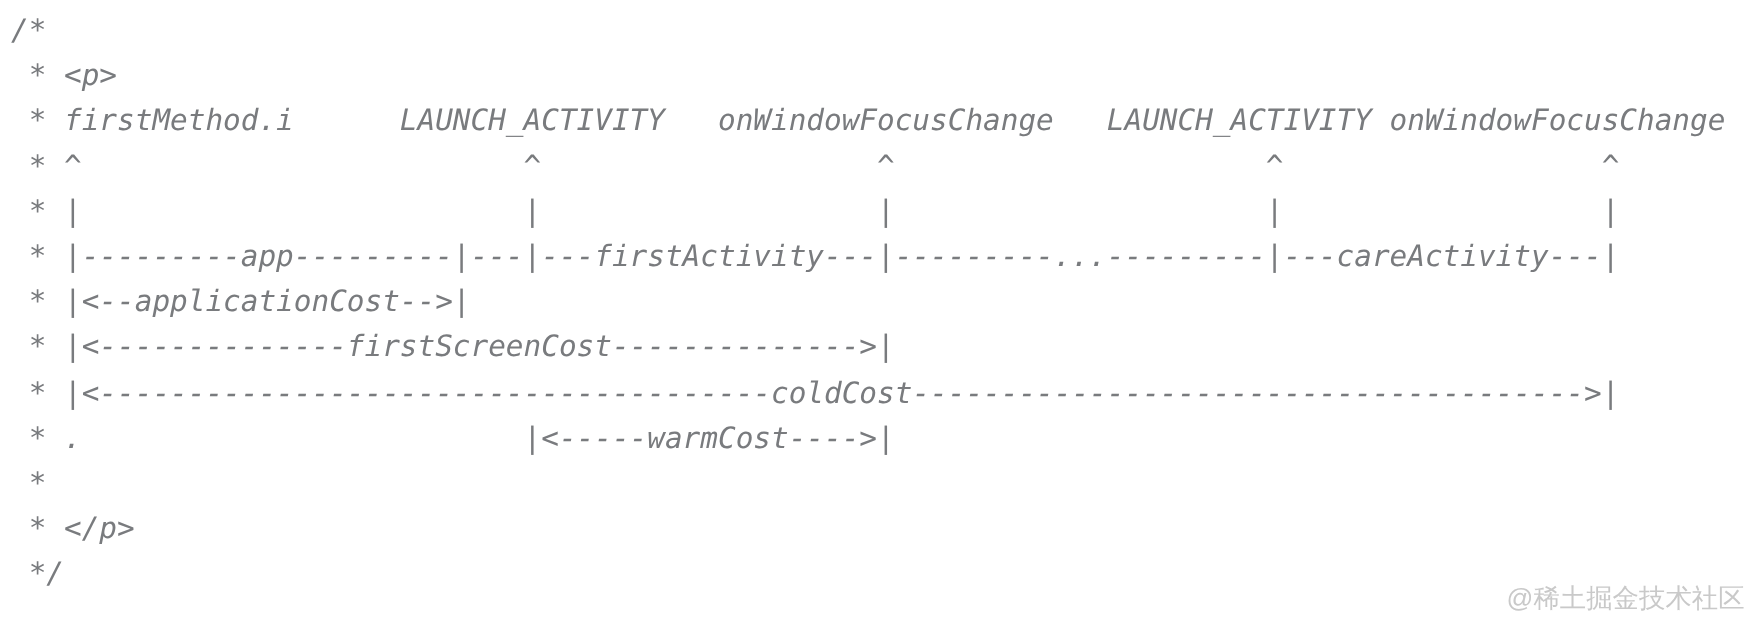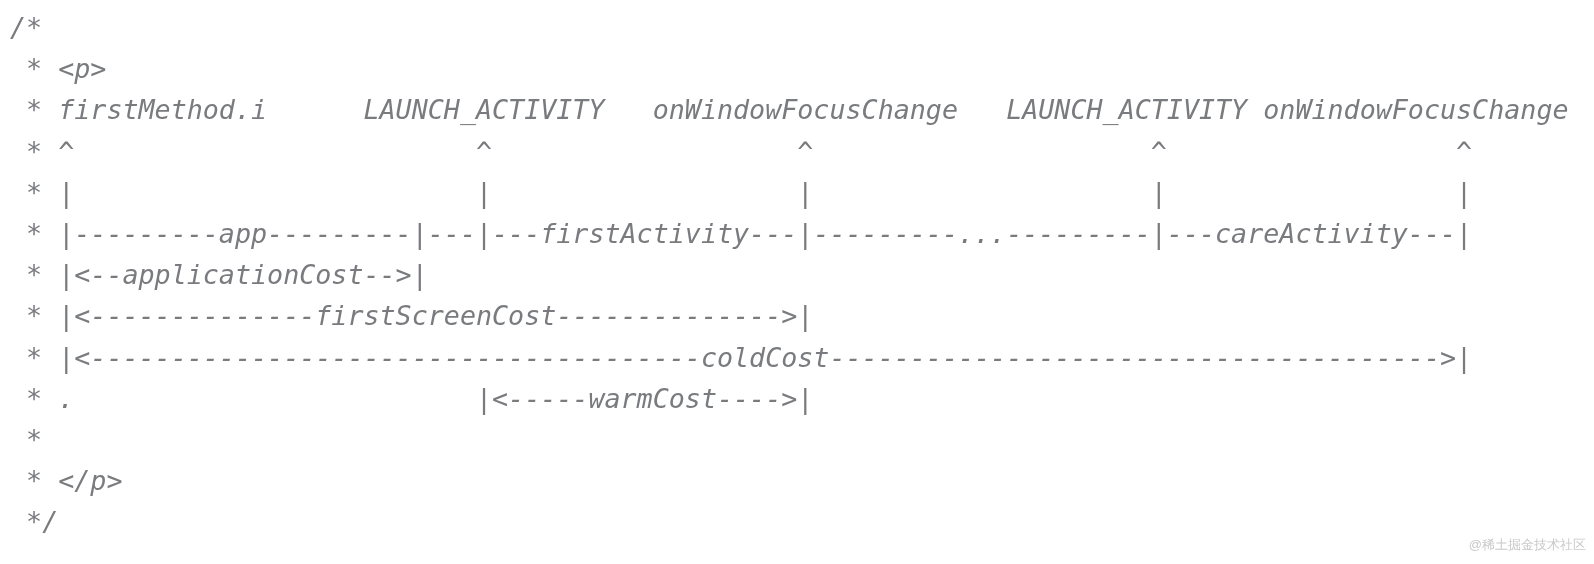--- a/index.html
+++ b/index.html
@@ -31,21 +31,21 @@
     letter-spacing: 0;
     color: var(--text);
     white-space: pre;
   }
   .watermark {
     position: absolute;
     right: 8px;
     bottom: 8px;
     font-family: "Liberation Sans", "DejaVu Sans", sans-serif;
     font-style: normal;
-    font-size: 13px;
+    font-size: 24px;
     line-height: 22px;
     color: var(--watermark);
   }
 </style>
 </head>
 <body>
 
 <div class="screen">
   <pre class="comment">/*
  * &lt;p&gt;

